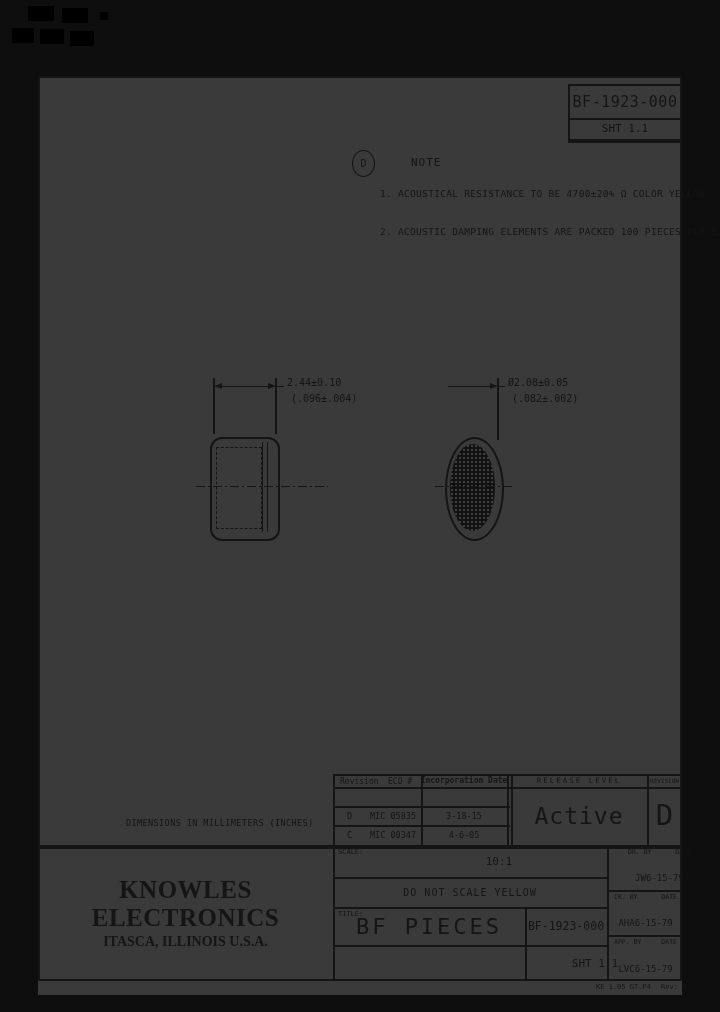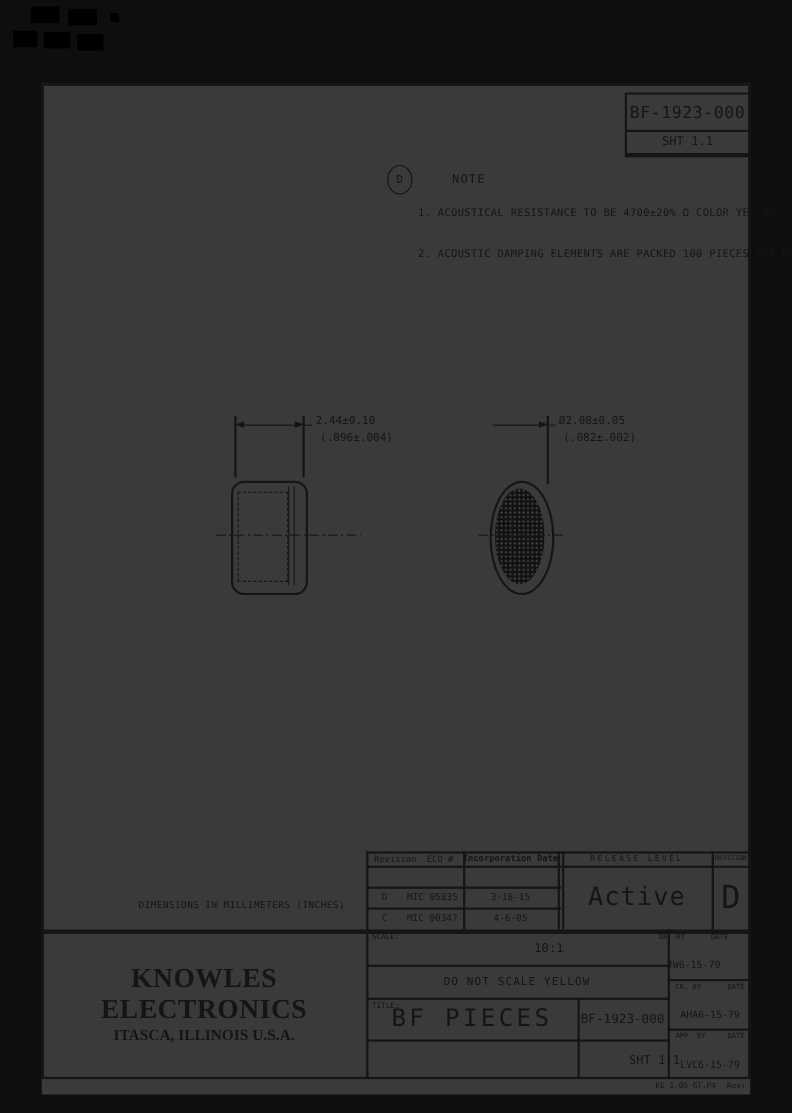--- a/index.html
+++ b/index.html
@@ -138,21 +138,21 @@
     </div>
 
     <div class="txt f7" style="left:300px;top:772px;">SCALE:</div>
     <div class="txt ctr f11" style="left:295px;top:769px;width:274px;height:32px;">10:1</div>
     <div class="txt ctr f10" style="left:295px;top:801px;width:274px;height:30px;letter-spacing:1px;">DO NOT SCALE YELLOW</div>
     <div class="txt f7" style="left:300px;top:834px;">TITLE:</div>
     <div class="txt ctr" style="left:295px;top:831px;width:192px;height:38px;font-size:22px;letter-spacing:3px;">BF PIECES</div>
     <div class="txt ctr" style="left:487px;top:831px;width:82px;height:38px;font-size:11.5px;">BF-1923-000</div>
     <div class="txt ctr f11" style="left:487px;top:869px;width:82px;height:36px;">SHT 1.1</div>
 
-    <div class="signoff" style="left:556px;top:769px;width:73px;height:45px;">
+    <div class="signoff" style="left:585px;top:769px;width:73px;height:45px;">
       <div class="lbls">
         <span>DR. BY</span>
         <span>DATE</span>
       </div>
       <div class="vals">
         <span>JW</span>
         <span>6-15-79</span>
       </div>
     </div>
     <div class="signoff" style="left:571px;top:814px;width:73px;height:45px;">

